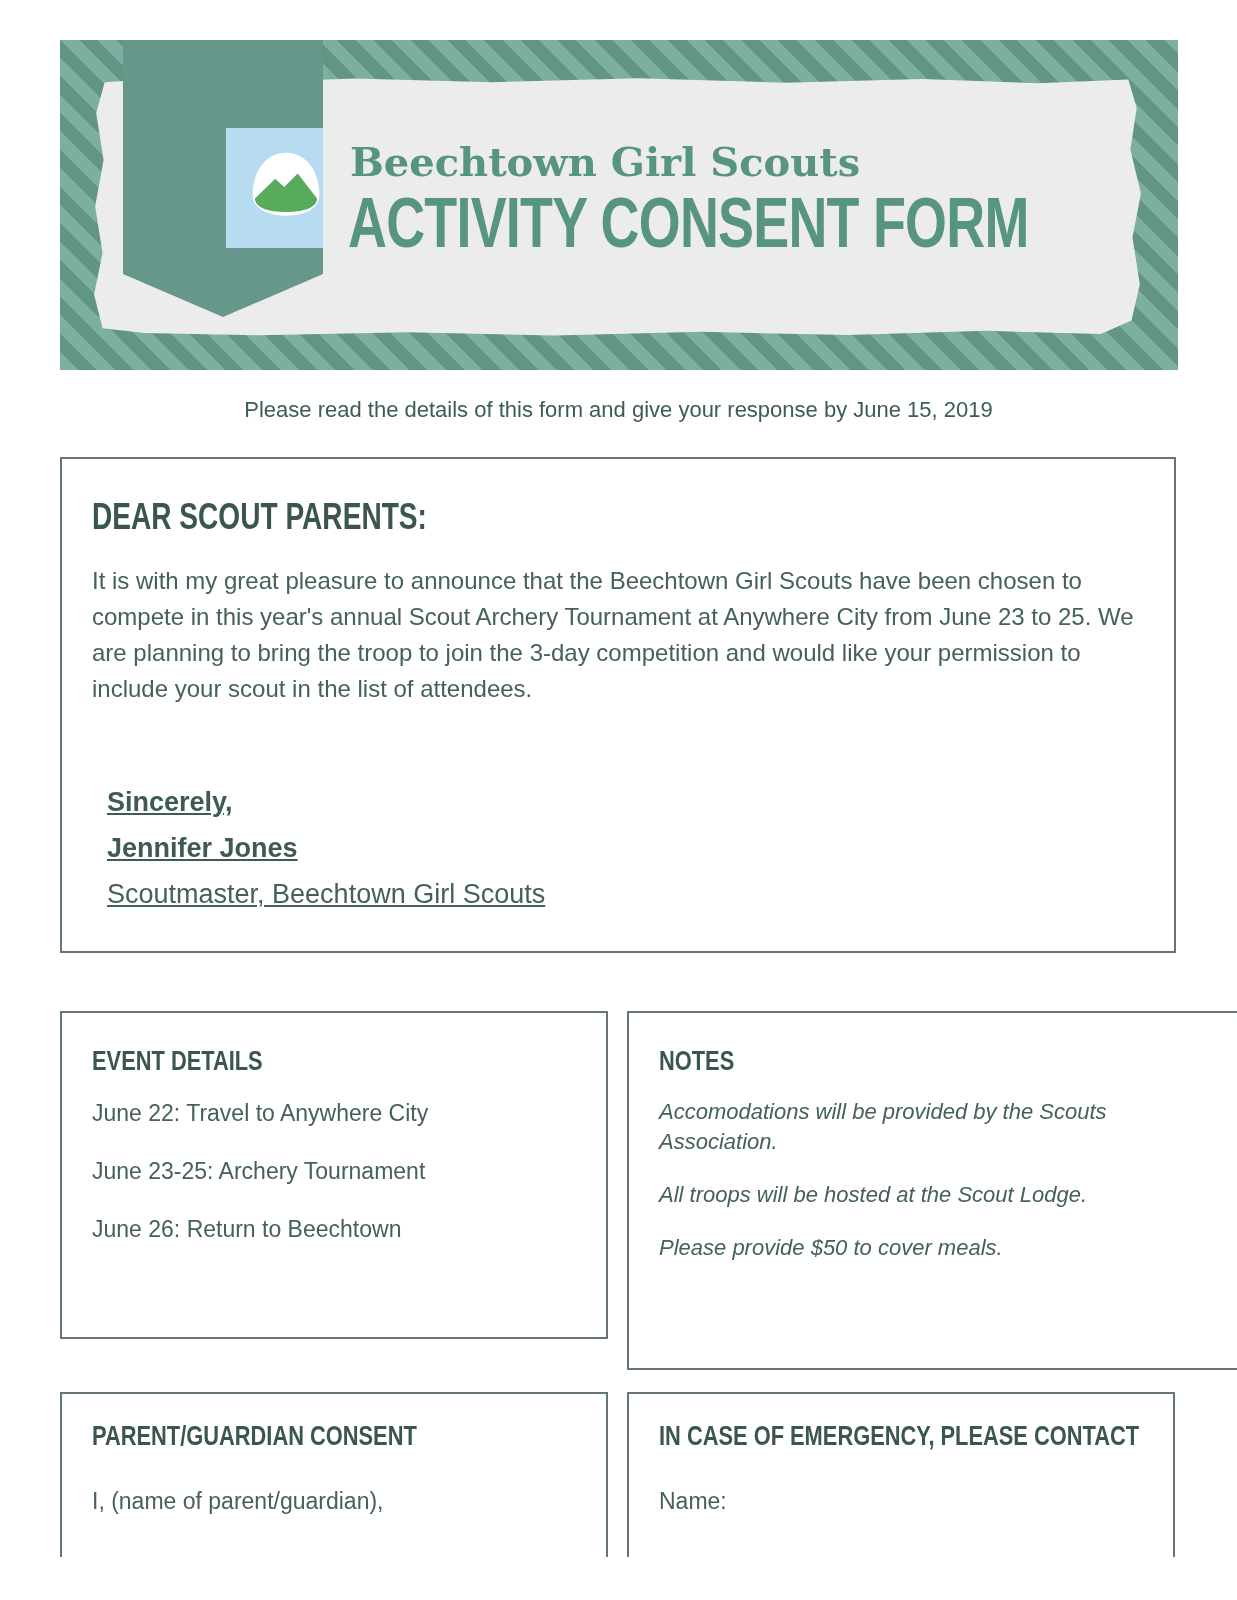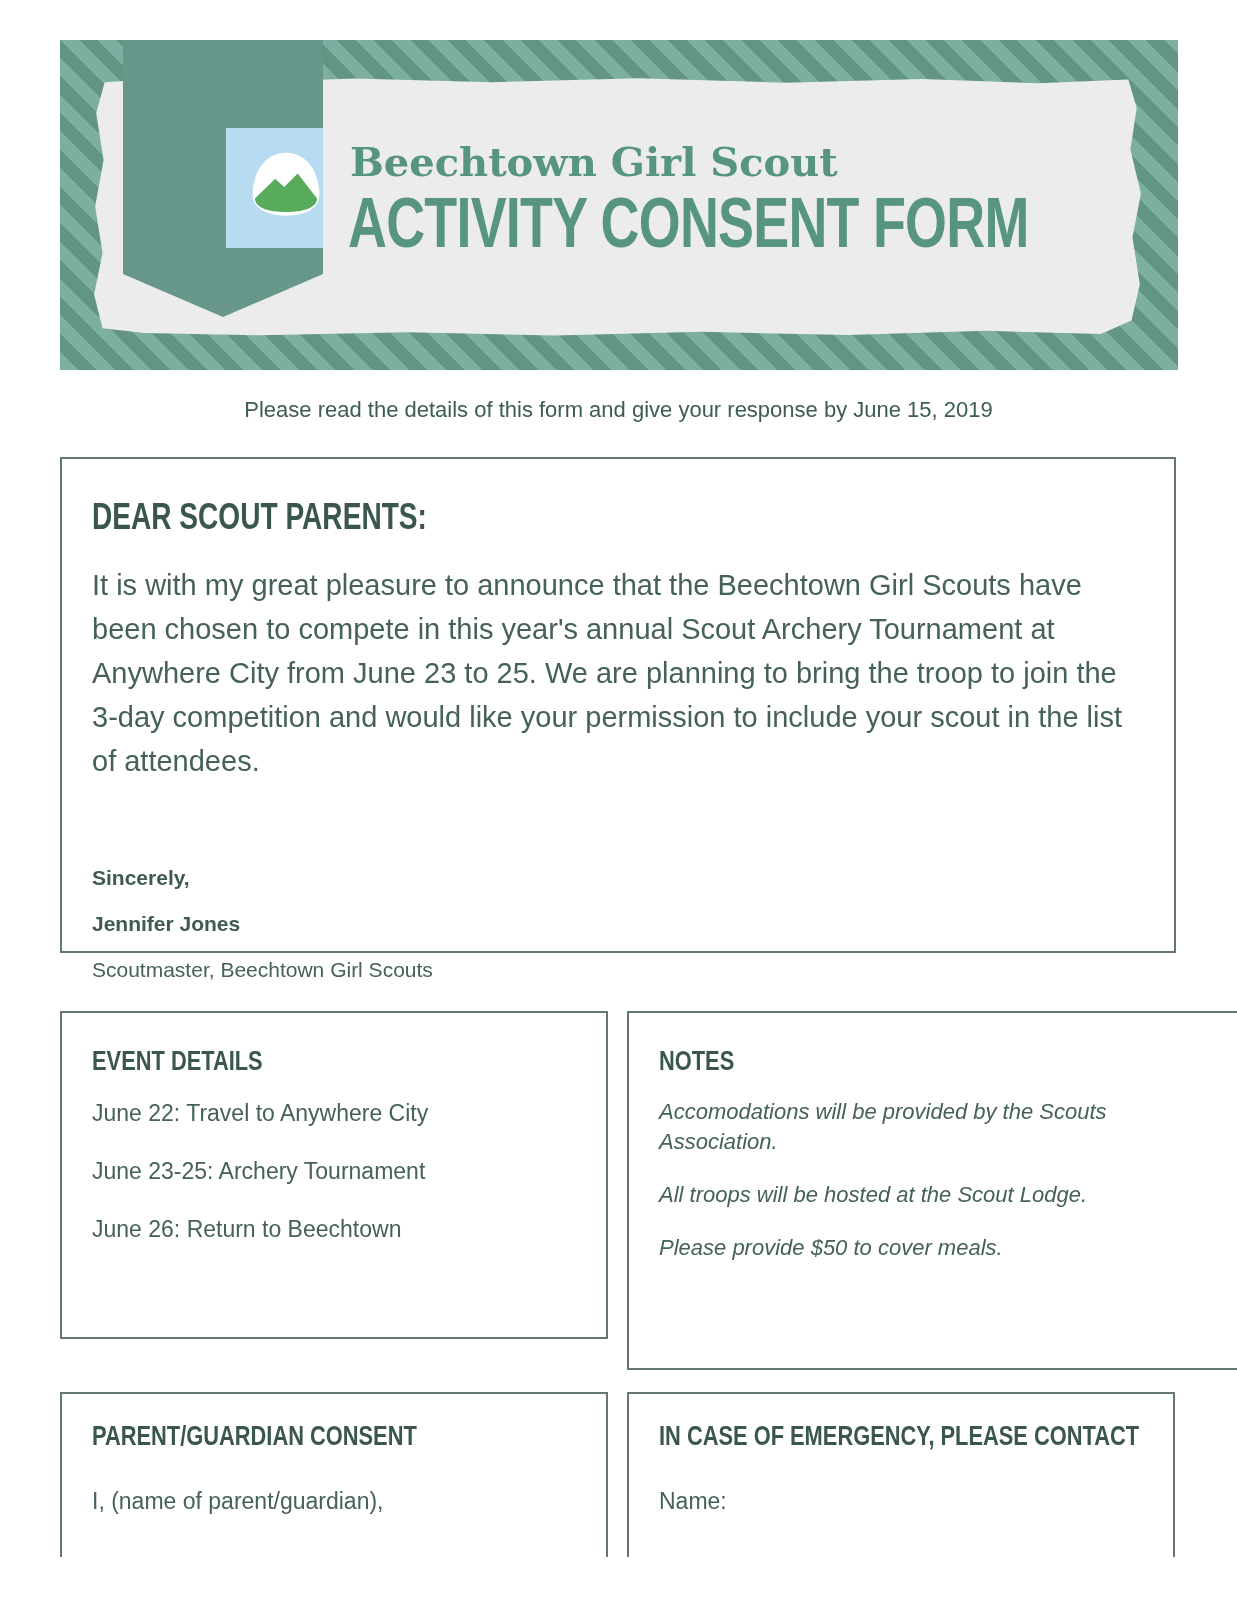--- a/index.html
+++ b/index.html
@@ -37,23 +37,23 @@
   .box.notes {left:627px;top:1011px;width:624px;height:359px;padding:34px 42px 0 30px;}
   .box.consent  {left:60px;top:1392px;width:548px;height:165px;padding:28px 30px 0;border-bottom:none;}
   .box.emergency{left:627px;top:1392px;width:548px;height:165px;padding:28px 30px 0;border-bottom:none;}
 
   .h-cond{font-weight:700;color:var(--heading);transform:scaleX(0.78);transform-origin:0 50%;
     white-space:nowrap;line-height:1;}
   .h-lg{font-size:36px;}
   .h-md{font-size:28px;}
   .h-sm{font-size:28px;}
 
-  .letter-body{margin-top:28px;font-size:29px;line-height:44px;max-width:1045px;color:var(--body);}
+  .letter-body{margin-top:28px;font-size:24px;line-height:36px;max-width:1045px;color:var(--body);}
   .sig{margin-top:82px;}
-  .sig p{font-size:21px;line-height:26px;margin:0 0 20px;}
+  .sig p{font-size:27px;line-height:26px;margin:0 15px 20px;text-decoration:underline;}
   .sig .bold{font-weight:700;color:#3e5a52;}
 
   .event-list p{font-size:23px;line-height:27px;margin:25px 0 31px;}
   .event-list p + p{margin-top:0;}
 
   .notes-list{margin-top:22px;max-width:462px;}
   .notes-list p{font-size:22px;line-height:30px;margin:0 0 23px;font-style:italic;}
 
   .fill-line{margin-top:38px;font-size:23px;}
 </style>
@@ -67,21 +67,21 @@
     <div class="ribbon">
       <div class="logo">
         <span>
           <svg viewBox="0 0 100 100" width="90" height="90" aria-hidden="true">
             <path d="M50 13 C72 13 87 33 87 60 C87 75 71 83 50 83 C29 83 13 75 13 60 C13 33 28 13 50 13 Z" fill="#ffffff"></path>
             <path d="M15.5 64 L38 42 L48 51 L63 36 L84.5 64 C84.5 74 70 79 50 79 C30 79 15.5 74 15.5 64 Z" fill="#57ab5a"></path>
           </svg>
         </span>
       </div>
     </div>
-    <div class="org-name">Beechtown Girl Scout</div>
+    <div class="org-name">Beechtown Girl Scouts</div>
     <div class="form-title">ACTIVITY CONSENT FORM</div>
   </div>
 
   <div class="intro">Please read the details of this form and give your response by June 15, 2019</div>
 
   <div class="box letter">
     <h2 class="h-cond h-lg">DEAR SCOUT PARENTS:</h2>
     <p class="letter-body">It is with my great pleasure to announce that the Beechtown Girl Scouts have been chosen to compete in this year's annual Scout Archery Tournament at Anywhere City from June 23 to 25. We are planning to bring the troop to join the 3-day competition and would like your permission to include your scout in the list of attendees.</p>
     <div class="sig">
       <p class="bold">Sincerely,</p>

